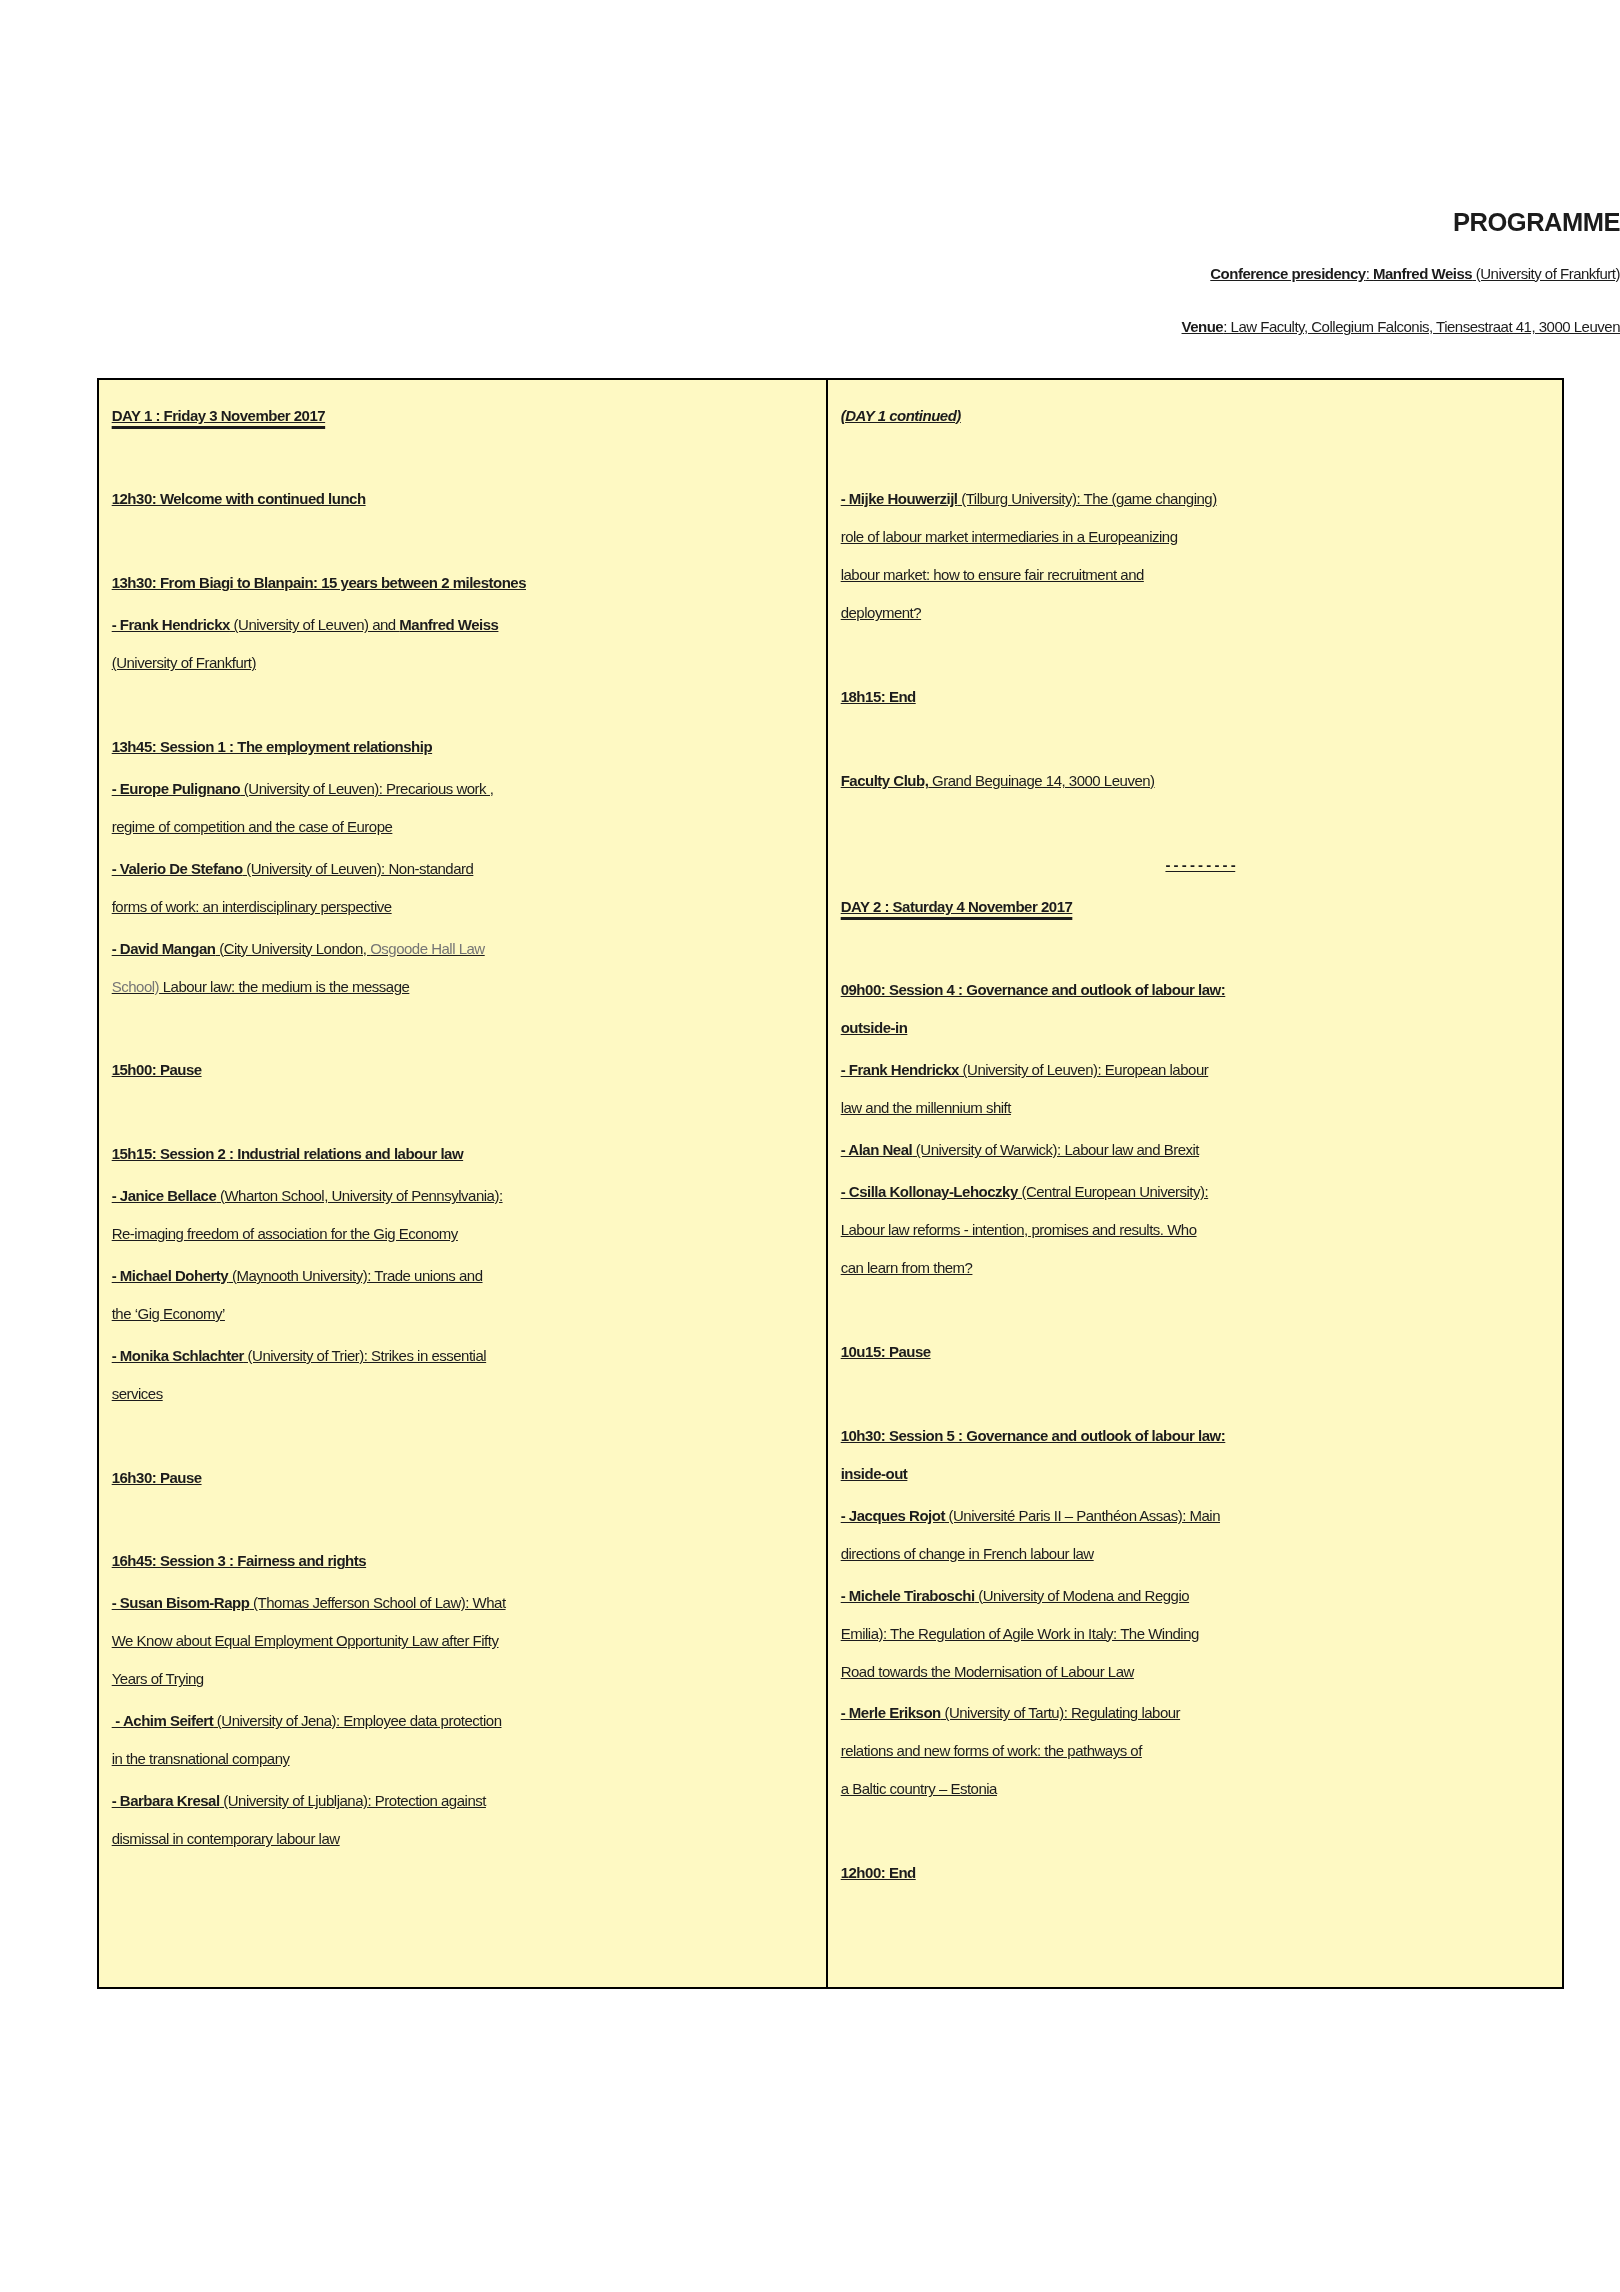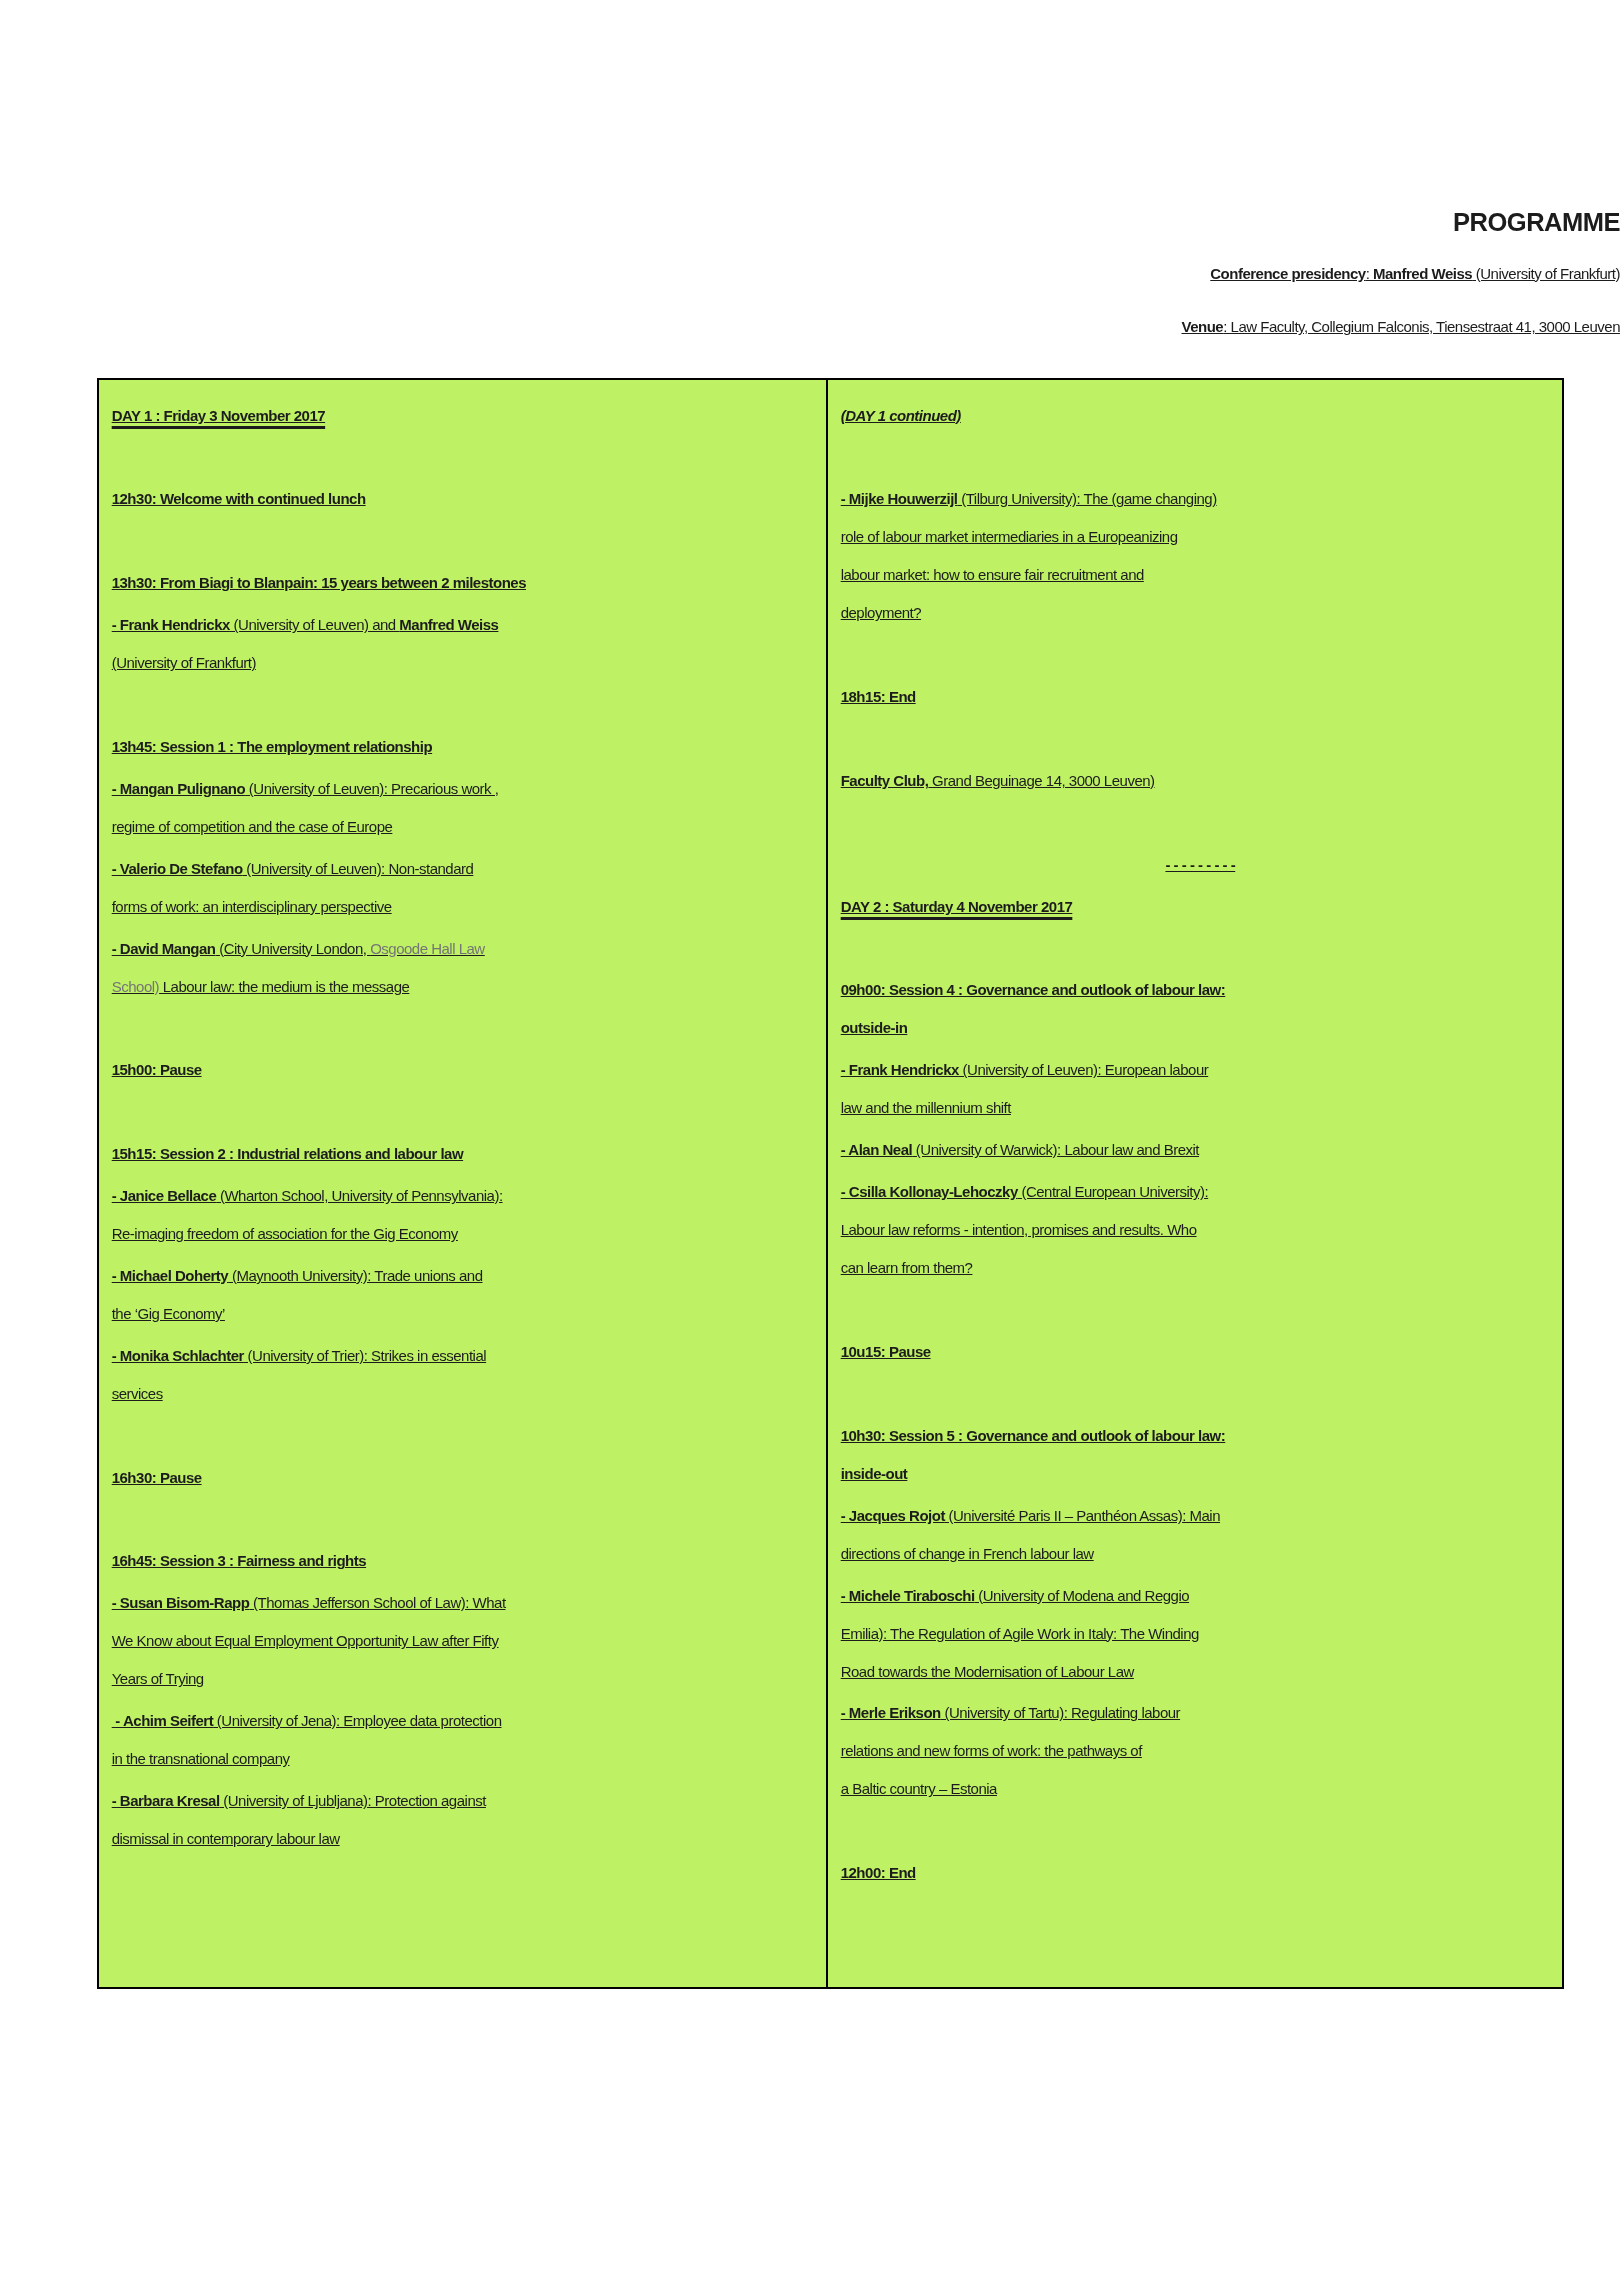--- a/index.html
+++ b/index.html
@@ -19,21 +19,21 @@
     letter-spacing: -0.5px;
   }
   .doc-title { font-size: 25.5px; font-weight: 700; }
   .header-line { font-size: 23.5px; margin-top: 15.7px; }
   .programme-table {
     position: absolute;
     left: 97px; top: 378px;
     width: 1467px; height: 1611px;
     border: 2.9px solid #000000;
     display: flex;
-    background: #bef264;
+    background: #fef9c3;
   }
   .cell {
     overflow: hidden;
     padding: 16.7px 2px 0 12.7px;
   }
   .cell-left { width: 729px; border-right: 2.9px solid #000000; }
   .cell-right { flex: 1; }
   .para {
     font-size: 15px;
     line-height: 38px;
@@ -68,21 +68,21 @@
   <div class="cell cell-left">
       <div class="para"><span class="b u">DAY 1 : Friday 3 November 2017</span></div>
       <div class="para"></div>
       <div class="para"><span class="b">12h30: Welcome with continued lunch</span></div>
       <div class="para"></div>
       <div class="para"><span class="b">13h30: From Biagi to Blanpain: 15 years between 2 milestones</span></div>
       <div class="para"><span class="b">- Frank Hendrickx</span><span class=""> (University of Leuven) and </span><span class="b">Manfred Weiss</span><span class="">
 (University of Frankfurt)</span></div>
       <div class="para"></div>
       <div class="para"><span class="b">13h45: Session 1 : The employment relationship</span></div>
-      <div class="para"><span class="b">- Mangan Pulignano</span><span class=""> (University of Leuven): Precarious work ,
+      <div class="para"><span class="b">- Europe Pulignano</span><span class=""> (University of Leuven): Precarious work ,
 regime of competition and the case of Europe</span></div>
       <div class="para"><span class="b">- Valerio De Stefano</span><span class=""> (University of Leuven): Non-standard
 forms of work: an interdisciplinary perspective</span></div>
       <div class="para"><span class="b">- David Mangan</span><span class=""> (City University London, </span><span class="gray">Osgoode Hall Law
 School)</span><span class=""> Labour law: the medium is the message</span></div>
       <div class="para"></div>
       <div class="para"><span class="b">15h00: Pause</span></div>
       <div class="para"></div>
       <div class="para"><span class="b">15h15: Session 2 : Industrial relations and labour law</span></div>
       <div class="para"><span class="b">- Janice Bellace</span><span class=""> (Wharton School, University of Pennsylvania):

